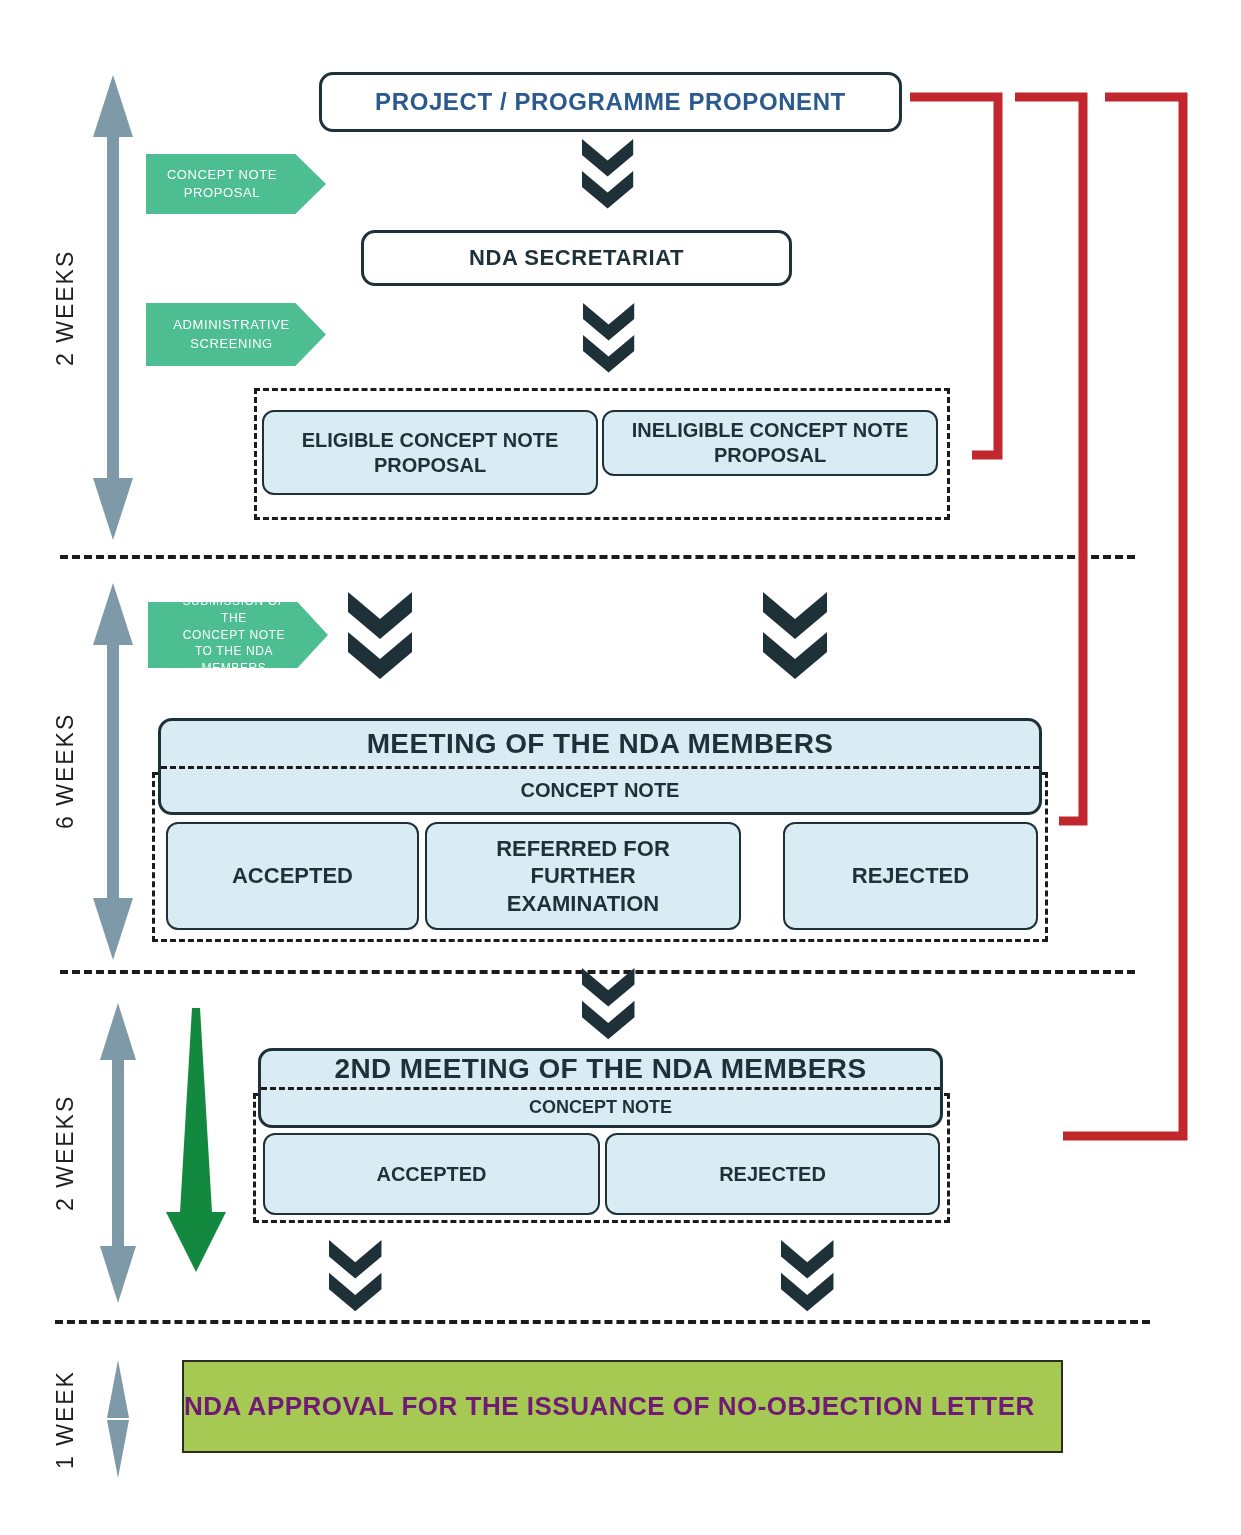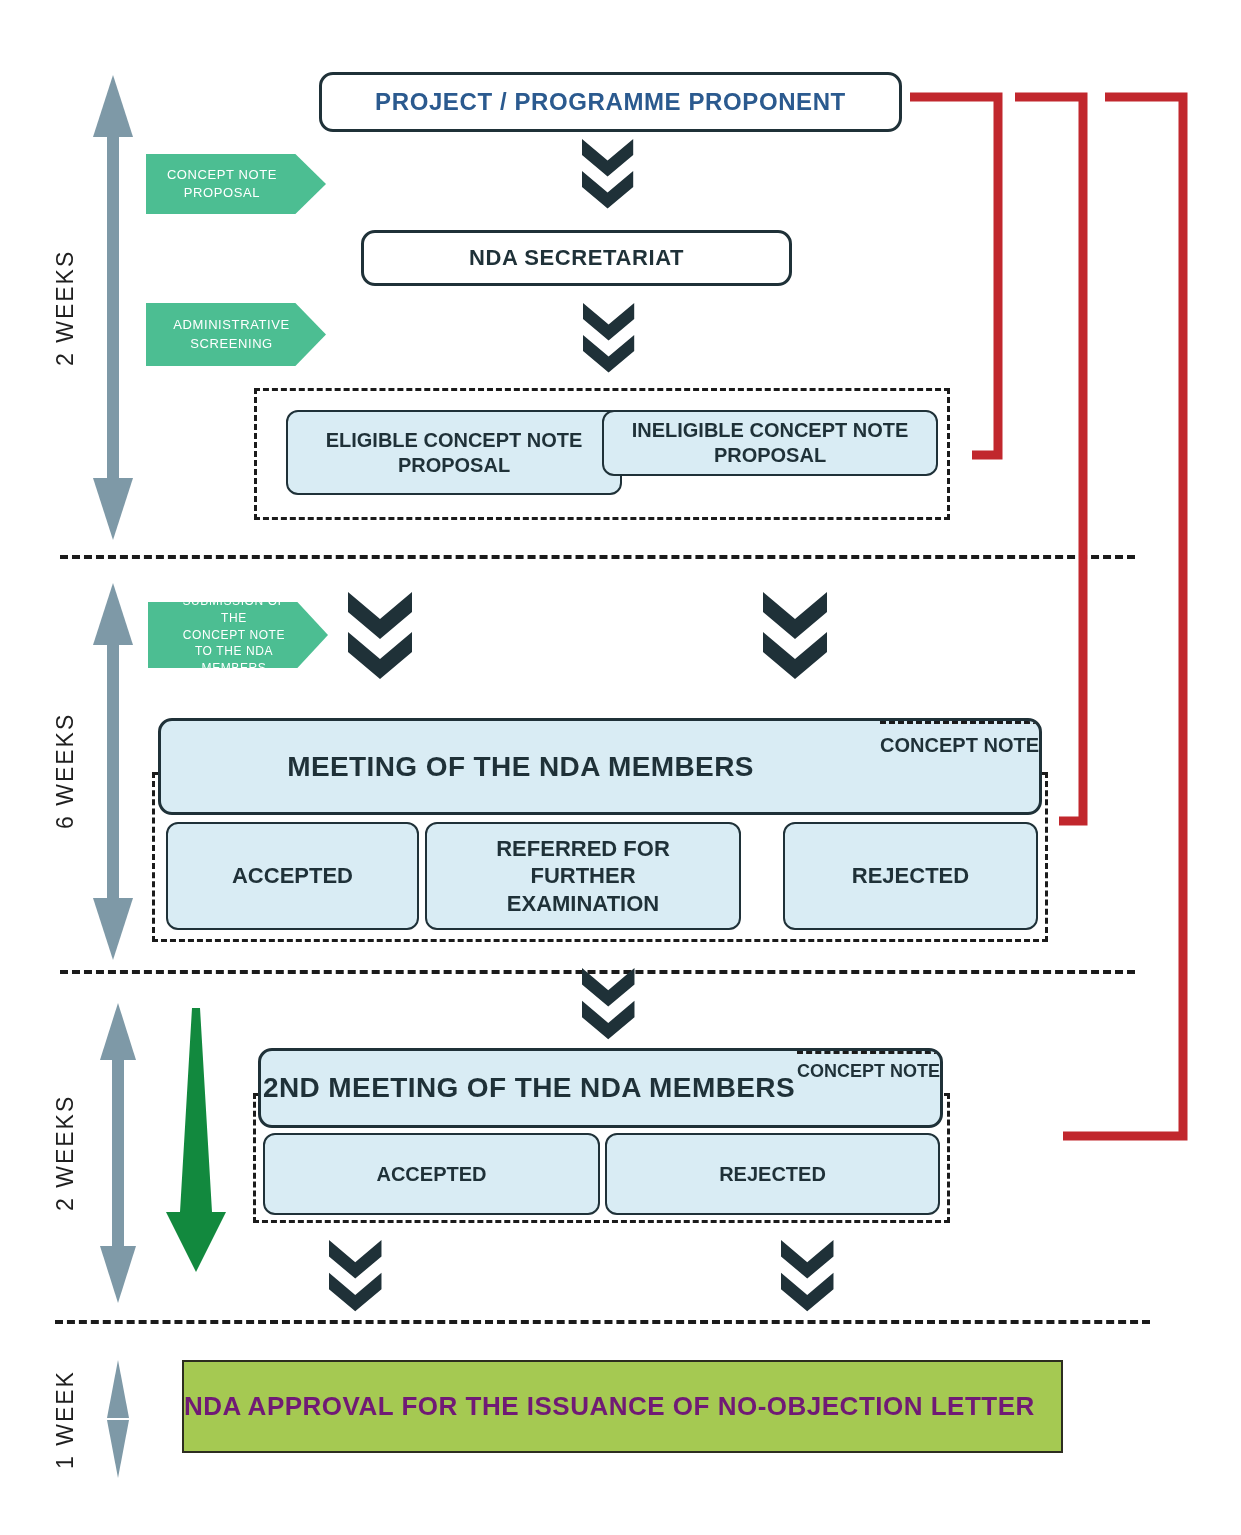--- a/index.html
+++ b/index.html
@@ -20,21 +20,21 @@
     background:var(--light_blue);border:2.5px solid var(--dark);border-radius:12px;
     display:flex;align-items:center;justify-content:center;text-align:center;
     color:var(--dark);font-weight:700;line-height:1.25;
   }
   
   .dotted{border:3px dashed var(--divider);background:transparent;z-index:1;}
   .blue-box,.outline-box,.meeting{z-index:2;}
   
   .meeting{
     background:var(--light_blue);border:3px solid var(--dark);border-radius:14px;
-    display:flex;flex-direction:row;overflow:hidden;
+    display:flex;flex-direction:column;overflow:hidden;
   }
   .meeting .m-title{
     flex:1;display:flex;align-items:center;justify-content:center;
     color:var(--dark);font-weight:800;letter-spacing:.4px;
   }
   .meeting .m-band{
     display:flex;align-items:center;justify-content:center;
     border-top:3px dashed var(--divider);
     color:var(--dark);font-weight:700;
   }
@@ -84,21 +84,21 @@
 PROPOSAL</div>
 
   <div class="abs outline-box" style="left:361px;top:230px;width:431px;height:56px;">
     <span class="title-dark prelines">NDA SECRETARIAT</span>
   </div>
 
   <div class="abs tag prelines" style="left:146px;top:303px;width:180px;height:63px;padding-left:19px;">ADMINISTRATIVE
 SCREENING</div>
 
   <div class="abs dotted" style="left:254px;top:388px;width:696px;height:132px;"></div>
-  <div class="abs blue-box" style="left:262px;top:410px;width:336px;height:85px;font-size:20px;padding:16px 20px;margin-left:24px;">
+  <div class="abs blue-box" style="left:262px;top:410px;width:336px;height:85px;font-size:20px;padding:16px 20px;">
     <span class="prelines">ELIGIBLE CONCEPT NOTE PROPOSAL</span>
   </div>
   <div class="abs blue-box" style="left:602px;top:410px;width:336px;height:66px;font-size:20px;padding:0 14px;">
     <span class="prelines">INELIGIBLE CONCEPT NOTE PROPOSAL</span>
   </div>
 
   <div class="abs tag prelines" style="left:148px;top:602px;width:180px;height:66px;font-size:12px;padding-left:20px;">SUBMISSION OF THE
 CONCEPT NOTE
 TO THE NDA MEMBERS</div>
 

